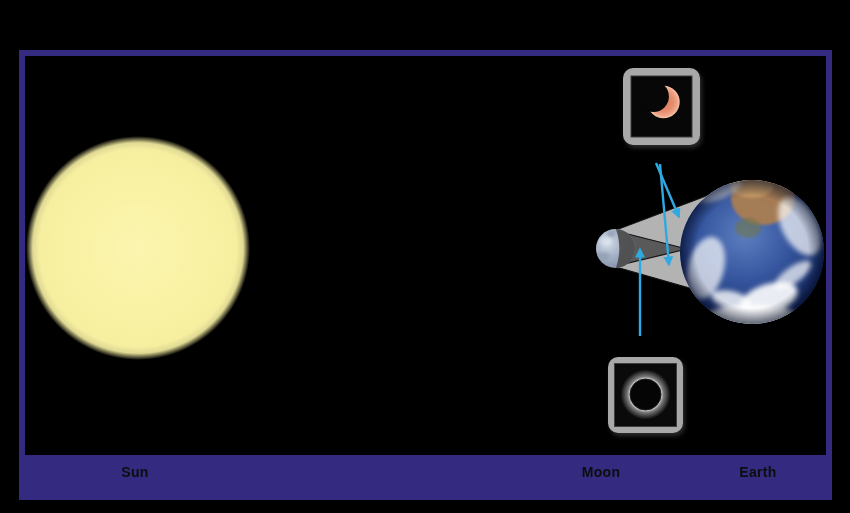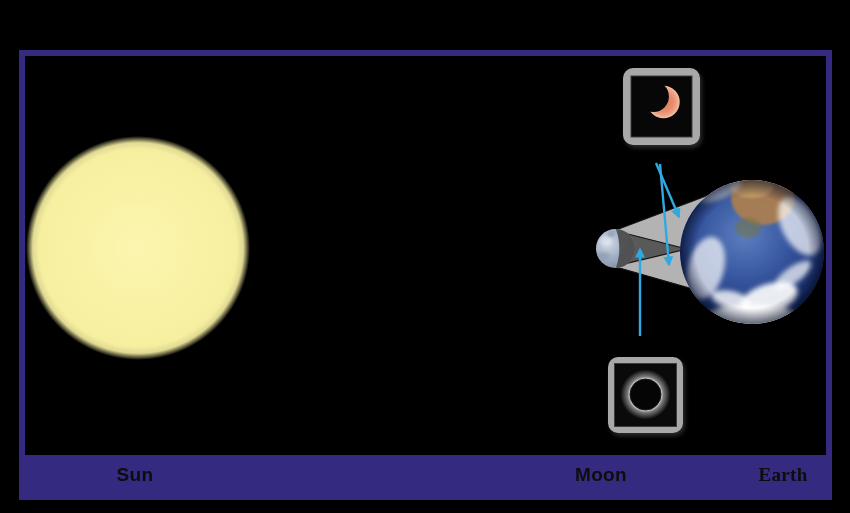--- a/index.html
+++ b/index.html
@@ -11,26 +11,26 @@
     position:absolute;left:19px;top:50px;width:813px;height:450px;
     box-sizing:border-box;border:6px solid var(--frame,#342b80);z-index:1;
   }
   .bottom-bar{
     position:absolute;left:19px;top:455px;width:813px;height:45px;
     background:var(--bar,#342b80);z-index:2;
   }
   .scene{position:absolute;left:0;top:0;z-index:3;}
   .label{
     position:absolute;top:464px;transform:translateX(-50%);
-    color:var(--label_text,#0d0d0d);font-size:19px;font-weight:bold;
+    color:var(--label_text,#0d0d0d);font-size:14px;font-weight:bold;
     letter-spacing:0.3px;z-index:4;white-space:nowrap;
   }
   .label-sun{left:135px;}
   .label-moon{left:601px;}
-  .label-earth{left:783px;font-family:Liberation Serif, serif;}
+  .label-earth{left:758px;}
   .inset{filter:drop-shadow(2px 3px 2px rgba(140,140,140,0.30));}
 </style>
 </head>
 <body>
 
 <div class="canvas">
 
   <div class="frame"></div>
   <div class="bottom-bar"></div>
 

